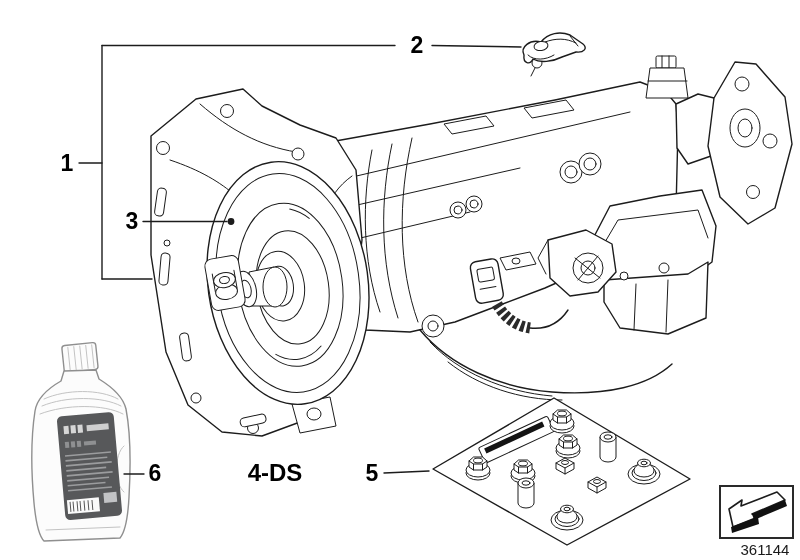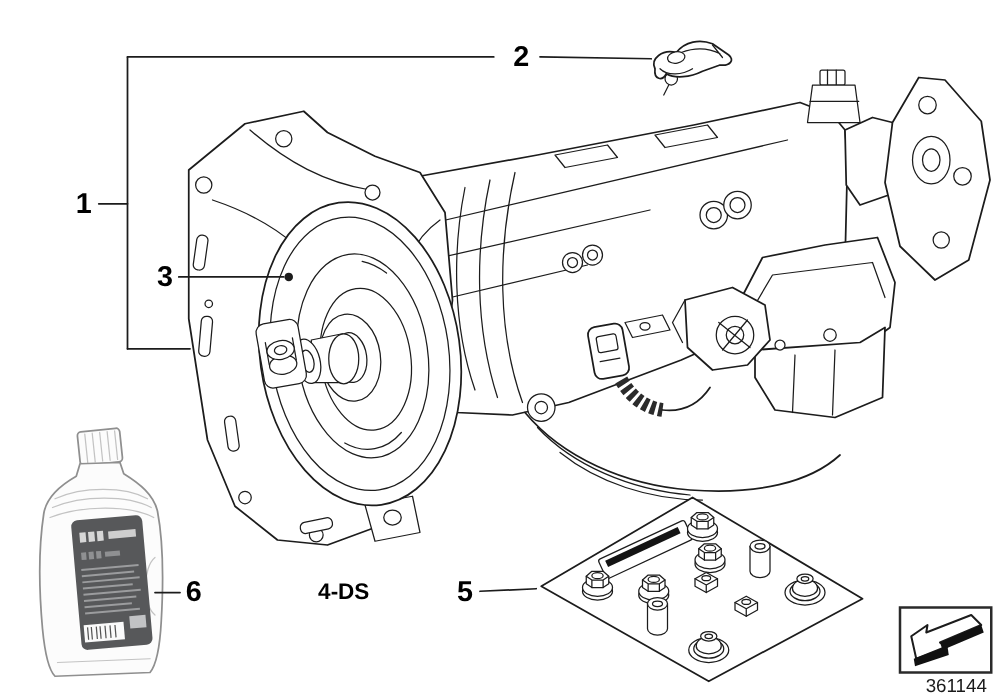--- a/index.html
+++ b/index.html
@@ -7,21 +7,21 @@
          font-family:"Liberation Sans",sans-serif;}
   #art{position:absolute;left:0;top:0;}
   .ln{stroke:#1c1c1c;stroke-width:1.4;fill:none;stroke-linecap:round;stroke-linejoin:round;}
   .lt{stroke:#1c1c1c;stroke-width:1;fill:none;stroke-linecap:round;stroke-linejoin:round;}
   .fw{stroke:#1c1c1c;stroke-width:1.4;fill:#fff;stroke-linejoin:round;}
   .fw1{stroke:#1c1c1c;stroke-width:1;fill:#fff;stroke-linejoin:round;}
   .bo{stroke:#8f8f8f;stroke-width:1.4;fill:#fcfcfc;stroke-linejoin:round;}
   .bd{stroke:#c3c3c3;stroke-width:1;fill:none;stroke-linecap:round;}
   .callout{position:absolute;transform:translate(-50%,-50%);font-weight:700;font-size:23px;
            color:#000;line-height:1;letter-spacing:0;z-index:5;user-select:none;}
-  .variant{position:absolute;transform:translate(-50%,-50%);font-weight:700;font-size:18px;
+  .variant{position:absolute;transform:translate(-50%,-50%);font-weight:700;font-size:24px;
            color:#000;line-height:1;z-index:5;}
   .docnum{position:absolute;transform:translate(-50%,-50%);font-weight:400;font-size:15px;
           color:#1a1a1a;line-height:1;z-index:5;}
   .arrowbox{position:absolute;left:719px;top:485px;width:75px;height:54px;border:2px solid #2a2a2a;
             box-sizing:border-box;background:#fff;z-index:4;cursor:pointer;}
 </style>
 </head>
 <body>
 
 <div id="stage">

